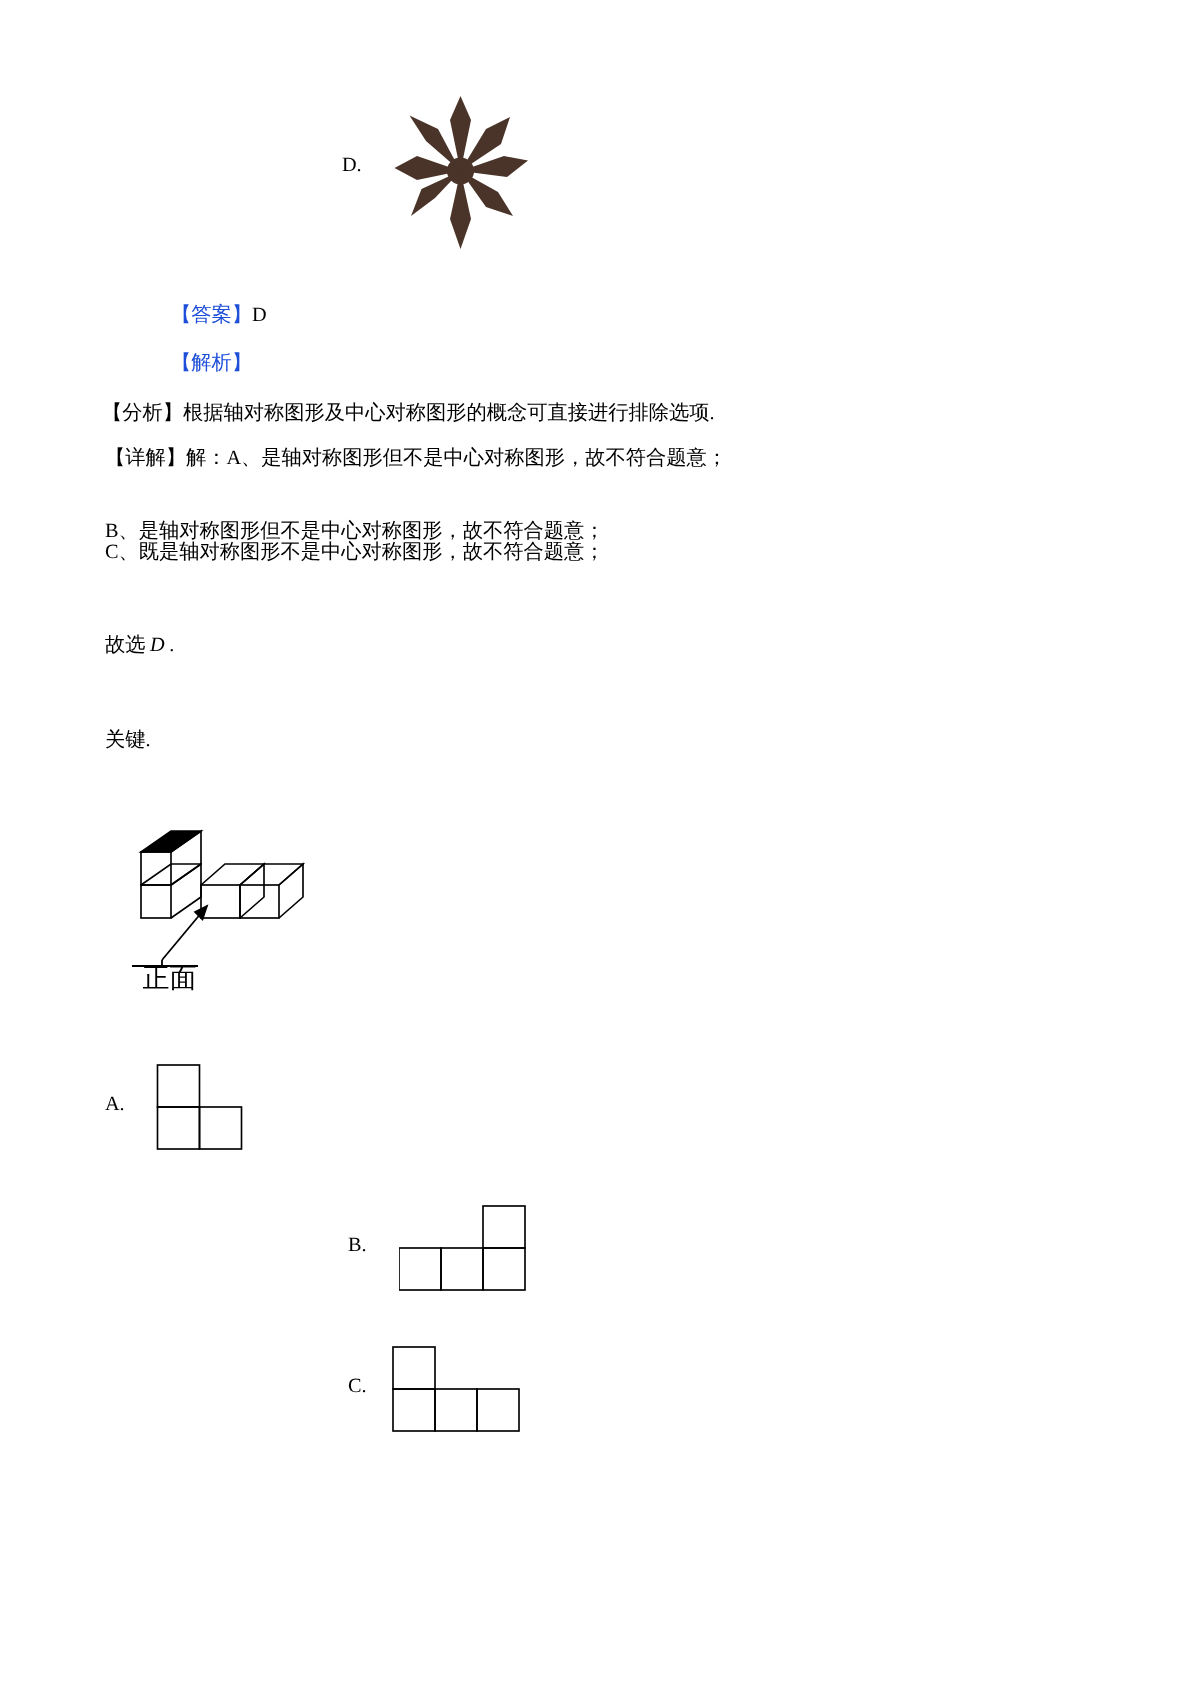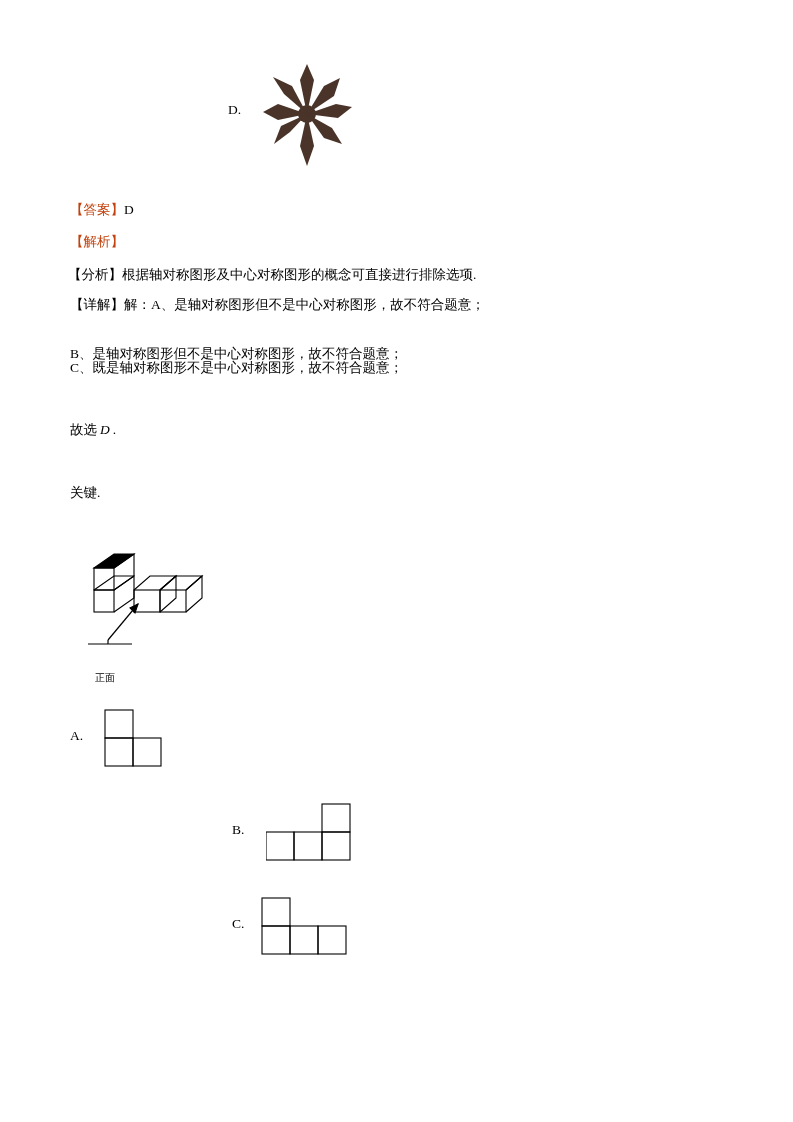--- a/index.html
+++ b/index.html
@@ -38,21 +38,22 @@
   }
   .flower {
     position: absolute;
     left: 34px;
     top: 0px;
     width: 90px;
     height: 105px;
   }
   
   .blue {
-    color: #c2410c;
+    color: #1d4ed8;
+    margin-left: 44px;
   }
   .line {
     position: absolute;
     font-size: 13.5px;
     line-height: 20px;
     white-space: nowrap;
     font-family: "Liberation Serif", serif;
   }
   .ans-line   { left: 70px;  top: 200px; }
   .exp-line   { left: 70px;  top: 232px; }
@@ -73,23 +74,22 @@
     position: absolute;
     left: 80px;
     top: 548px;
     width: 200px;
     height: 120px;
   }
   .zhengmian {
     position: absolute;
     left: 95px;
     top: 640px;
-    font-size: 10px;
-    font-family: "Liberation Serif", serif;
-    margin-top: 31px;
+    font-size: 18px;
+    font-family: "Liberation Serif", serif;
   }
 
   
   .optlabel {
     position: absolute;
     font-size: 13.5px;
     font-family: "Liberation Serif", serif;
   }
   .optA-label { left: 70px;  top: 728px; }
   .optB-label { left: 232px; top: 822px; }

